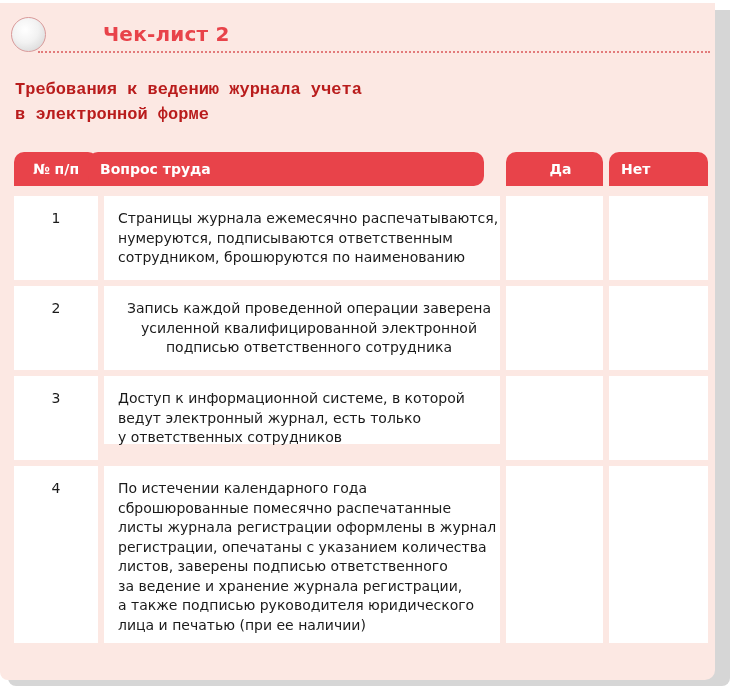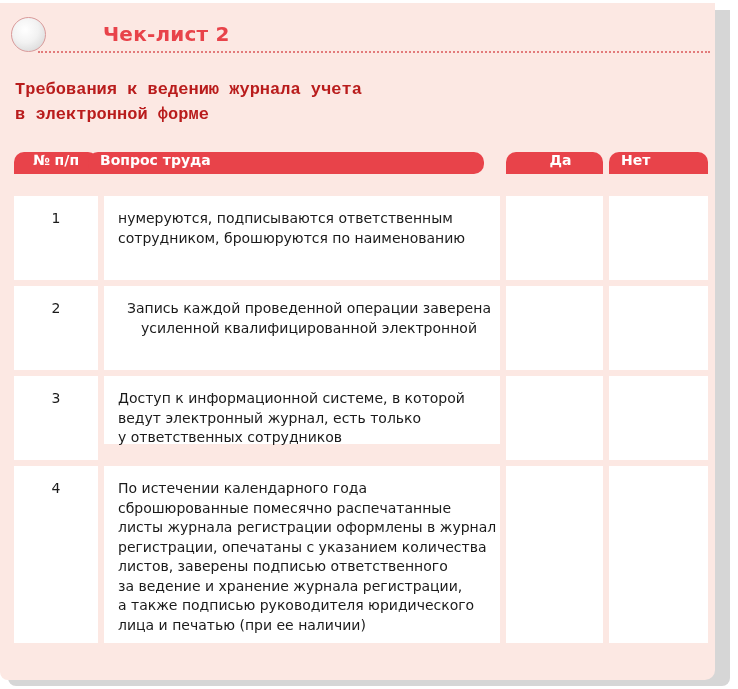--- a/index.html
+++ b/index.html
@@ -6,22 +6,22 @@
   body { width:738px; height:689px; background:#ffffff; position:relative; overflow:hidden;
          font-family:"DejaVu Sans", sans-serif; }
   .shadow { position:absolute; left:8px; top:10px; width:722px; height:676px; background:#d6d6d6; border-radius:0 0 8px 8px; }
   .card { position:absolute; left:0; top:3px; width:715px; height:677px; background:#fce8e3; border-radius:0 0 10px 8px; }
   .circle { position:absolute; left:11px; top:17px; width:35px; height:35px; border-radius:50%;
             background:radial-gradient(circle at 40% 35%, #ffffff 0%, #f2f2f2 45%, #cfcfcf 100%);
             border:1px solid #d99a9a; box-sizing:border-box; }
   .checklist-title { position:absolute; left:67px; top:22px; font-size:20px; font-weight:bold; color:#e8434a; letter-spacing:0.2px;margin-left:36px; }
   .dotted { position:absolute; left:38px; top:51px; width:672px; border-top:2px dotted #e27a7a; height:0; }
   .main-title { position:absolute; left:15px; top:77px; font-size:17px; font-weight:bold; color:#b91c1c; line-height:25px;font-family:Liberation Mono, monospace; }
-  .hdr { position:absolute; top:152px; height:22px; background:#e8434a; color:#fff; font-weight:bold; font-size:14px;
-         box-sizing:border-box; border-radius:10px 10px 0 0; }
+  .hdr { position:absolute; top:152px; height:34px; background:#e8434a; color:#fff; font-weight:bold; font-size:14px;
+         box-sizing:border-box; padding-top:9px; border-radius:10px 10px 0 0; }
   .cell { position:absolute; background:#fff; box-sizing:border-box; font-size:14px; color:#1a1a1a; line-height:19.5px; }
   .num { text-align:center; padding-top:13px; }
   .q { padding:13px 0 0 14px; }
 </style>
 </head>
 <body>
 
 <div class="shadow"></div>
 <div class="card"></div>
 
@@ -34,32 +34,34 @@
 </div>
 
 <div class="hdr" style="left:14px;width:84px;text-align:center;">№ п/п</div>
 <div class="hdr" style="left:88px;width:396px;padding-left:12px;border-radius:10px;">Вопрос труда</div>
 <div class="hdr" style="left:506px;width:97px;padding-left:12px;text-align:center;">Да</div>
 <div class="hdr" style="left:609px;width:99px;padding-left:12px;">Нет</div>
 
 <div>
   <div class="cell num" style="left:14px;top:196px;width:84px;height:84px;">1</div>
   <div class="cell q" style="left:104px;top:196px;width:396px;height:84px;">
+    <div>Страницы журнала ежемесячно распечатываются,</div>
     <div>нумеруются, подписываются ответственным</div>
     <div>сотрудником, брошюруются по наименованию</div>
   </div>
   <div class="cell" style="left:506px;top:196px;width:97px;height:84px;"></div>
   <div class="cell" style="left:609px;top:196px;width:99px;height:84px;"></div>
 </div>
 
 <div>
   <div class="cell num" style="left:14px;top:286px;width:84px;height:84px;">2</div>
   <div class="cell q" style="left:104px;top:286px;width:396px;height:84px;text-align:center;">
     <div>Запись каждой проведенной операции заверена</div>
     <div>усиленной квалифицированной электронной</div>
+    <div>подписью ответственного сотрудника</div>
   </div>
   <div class="cell" style="left:506px;top:286px;width:97px;height:84px;"></div>
   <div class="cell" style="left:609px;top:286px;width:99px;height:84px;"></div>
 </div>
 
 <div>
   <div class="cell num" style="left:14px;top:376px;width:84px;height:84px;">3</div>
   <div class="cell q" style="left:104px;top:376px;width:396px;height:68px;">
     <div>Доступ к информационной системе, в которой</div>
     <div>ведут электронный журнал, есть только</div>

